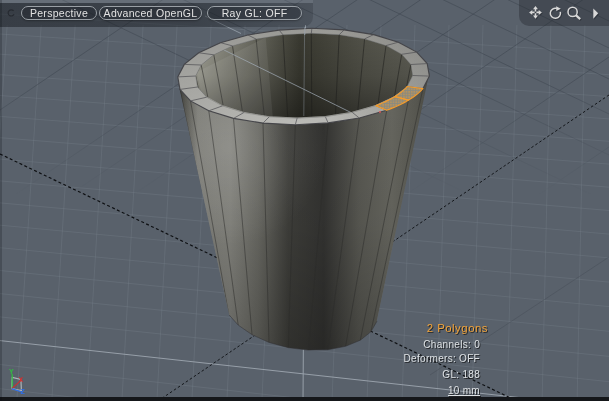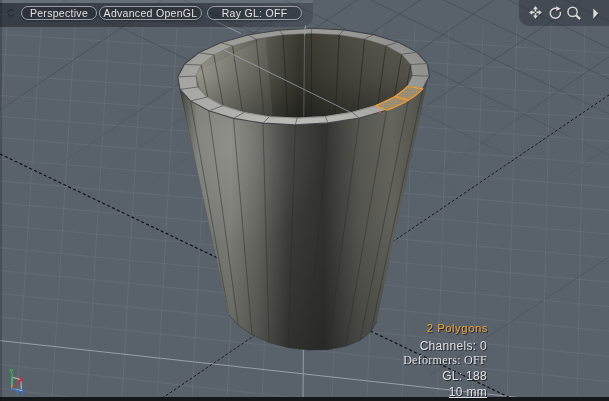--- a/index.html
+++ b/index.html
@@ -7,21 +7,21 @@
 #scene{position:absolute;left:0;top:0;}
 .ovl{position:absolute;}
 #topl{left:0;top:3px;width:313px;height:24px;background:linear-gradient(90deg,rgba(22,26,32,0.50) 0%,rgba(22,26,32,0.44) 62%,rgba(22,26,32,0.20) 100%);border-bottom-right-radius:10px;}
 #topr{left:519px;top:0;width:90px;height:26px;background:rgba(24,28,34,0.32);border-bottom-left-radius:10px;}
 #topedge{left:0;top:0;width:313px;height:3px;background:rgba(175,183,191,0.16);}
 #botbar{left:0;top:397px;width:609px;height:4px;background:#15171a;}
 #ledge{left:0;top:0;width:2px;height:401px;background:rgba(10,12,16,0.22);}
 .pill{position:absolute;top:6px;height:14px;border:1px solid #9aa0a6;border-radius:8px;
  background:rgba(18,22,28,0.28);color:#e2e2e2;font-size:10.5px;line-height:13.5px;text-align:center;letter-spacing:0.3px;
  box-sizing:border-box;box-shadow:0 1px 2px rgba(0,0,0,0.30);}
-.rtxt{position:absolute;right:6px;color:#dee2e5;font-size:12px;letter-spacing:0.3px;
+.rtxt{position:absolute;right:13px;color:#dee2e5;font-size:10px;letter-spacing:0.3px;
  text-shadow:1px 1px 0 rgba(10,10,10,0.7);white-space:nowrap;}
 </style></head>
 <body>
 <div id="vp">
 <div id="scene"><svg width="609" height="401" viewBox="0 0 609 401">
 <defs>
 <linearGradient id="wallg" x1="0" y1="0" x2="1" y2="0">
  <stop offset="0" stop-color="#2e2e2c"></stop>
  <stop offset="0.03" stop-color="#50504a"></stop>
  <stop offset="0.08" stop-color="#7c7c76"></stop>
@@ -274,15 +274,15 @@
   <path d="M0.8 -7 L5.4 -4.6 L0.9 -2.2 Z" fill="#d8d8d8"></path>
  </g>
  <g transform="translate(48.6,9.9)">
   <circle cx="0" cy="0" r="4.6" fill="none" stroke="#d8d8d8" stroke-width="1.5"></circle>
   <line x1="3.2" y1="3.2" x2="7.6" y2="7.2" stroke="#d8d8d8" stroke-width="2.2"></line>
  </g>
  <path d="M69.3 6.4 L74.2 11.3 L69.3 16.8 Z" fill="#d8d8d8"></path>
 </svg>
 <div class="rtxt" style="top:321.9px;right:5px;font-size:11.4px;letter-spacing:0.5px;color:#f2a338;text-align:right;">2 Polygons</div>
 <div class="rtxt" style="top:339px;">Channels: 0</div>
-<div class="rtxt" style="top:353.1px;font-family:Liberation Serif, serif;">Deformers: OFF</div>
+<div class="rtxt" style="top:353.1px;">Deformers: OFF</div>
 <div class="rtxt" style="top:369.4px;">GL: 188</div>
 <div class="rtxt" style="top:384.9px;text-decoration:underline;">10 mm</div>
 </div>
 </body></html>

